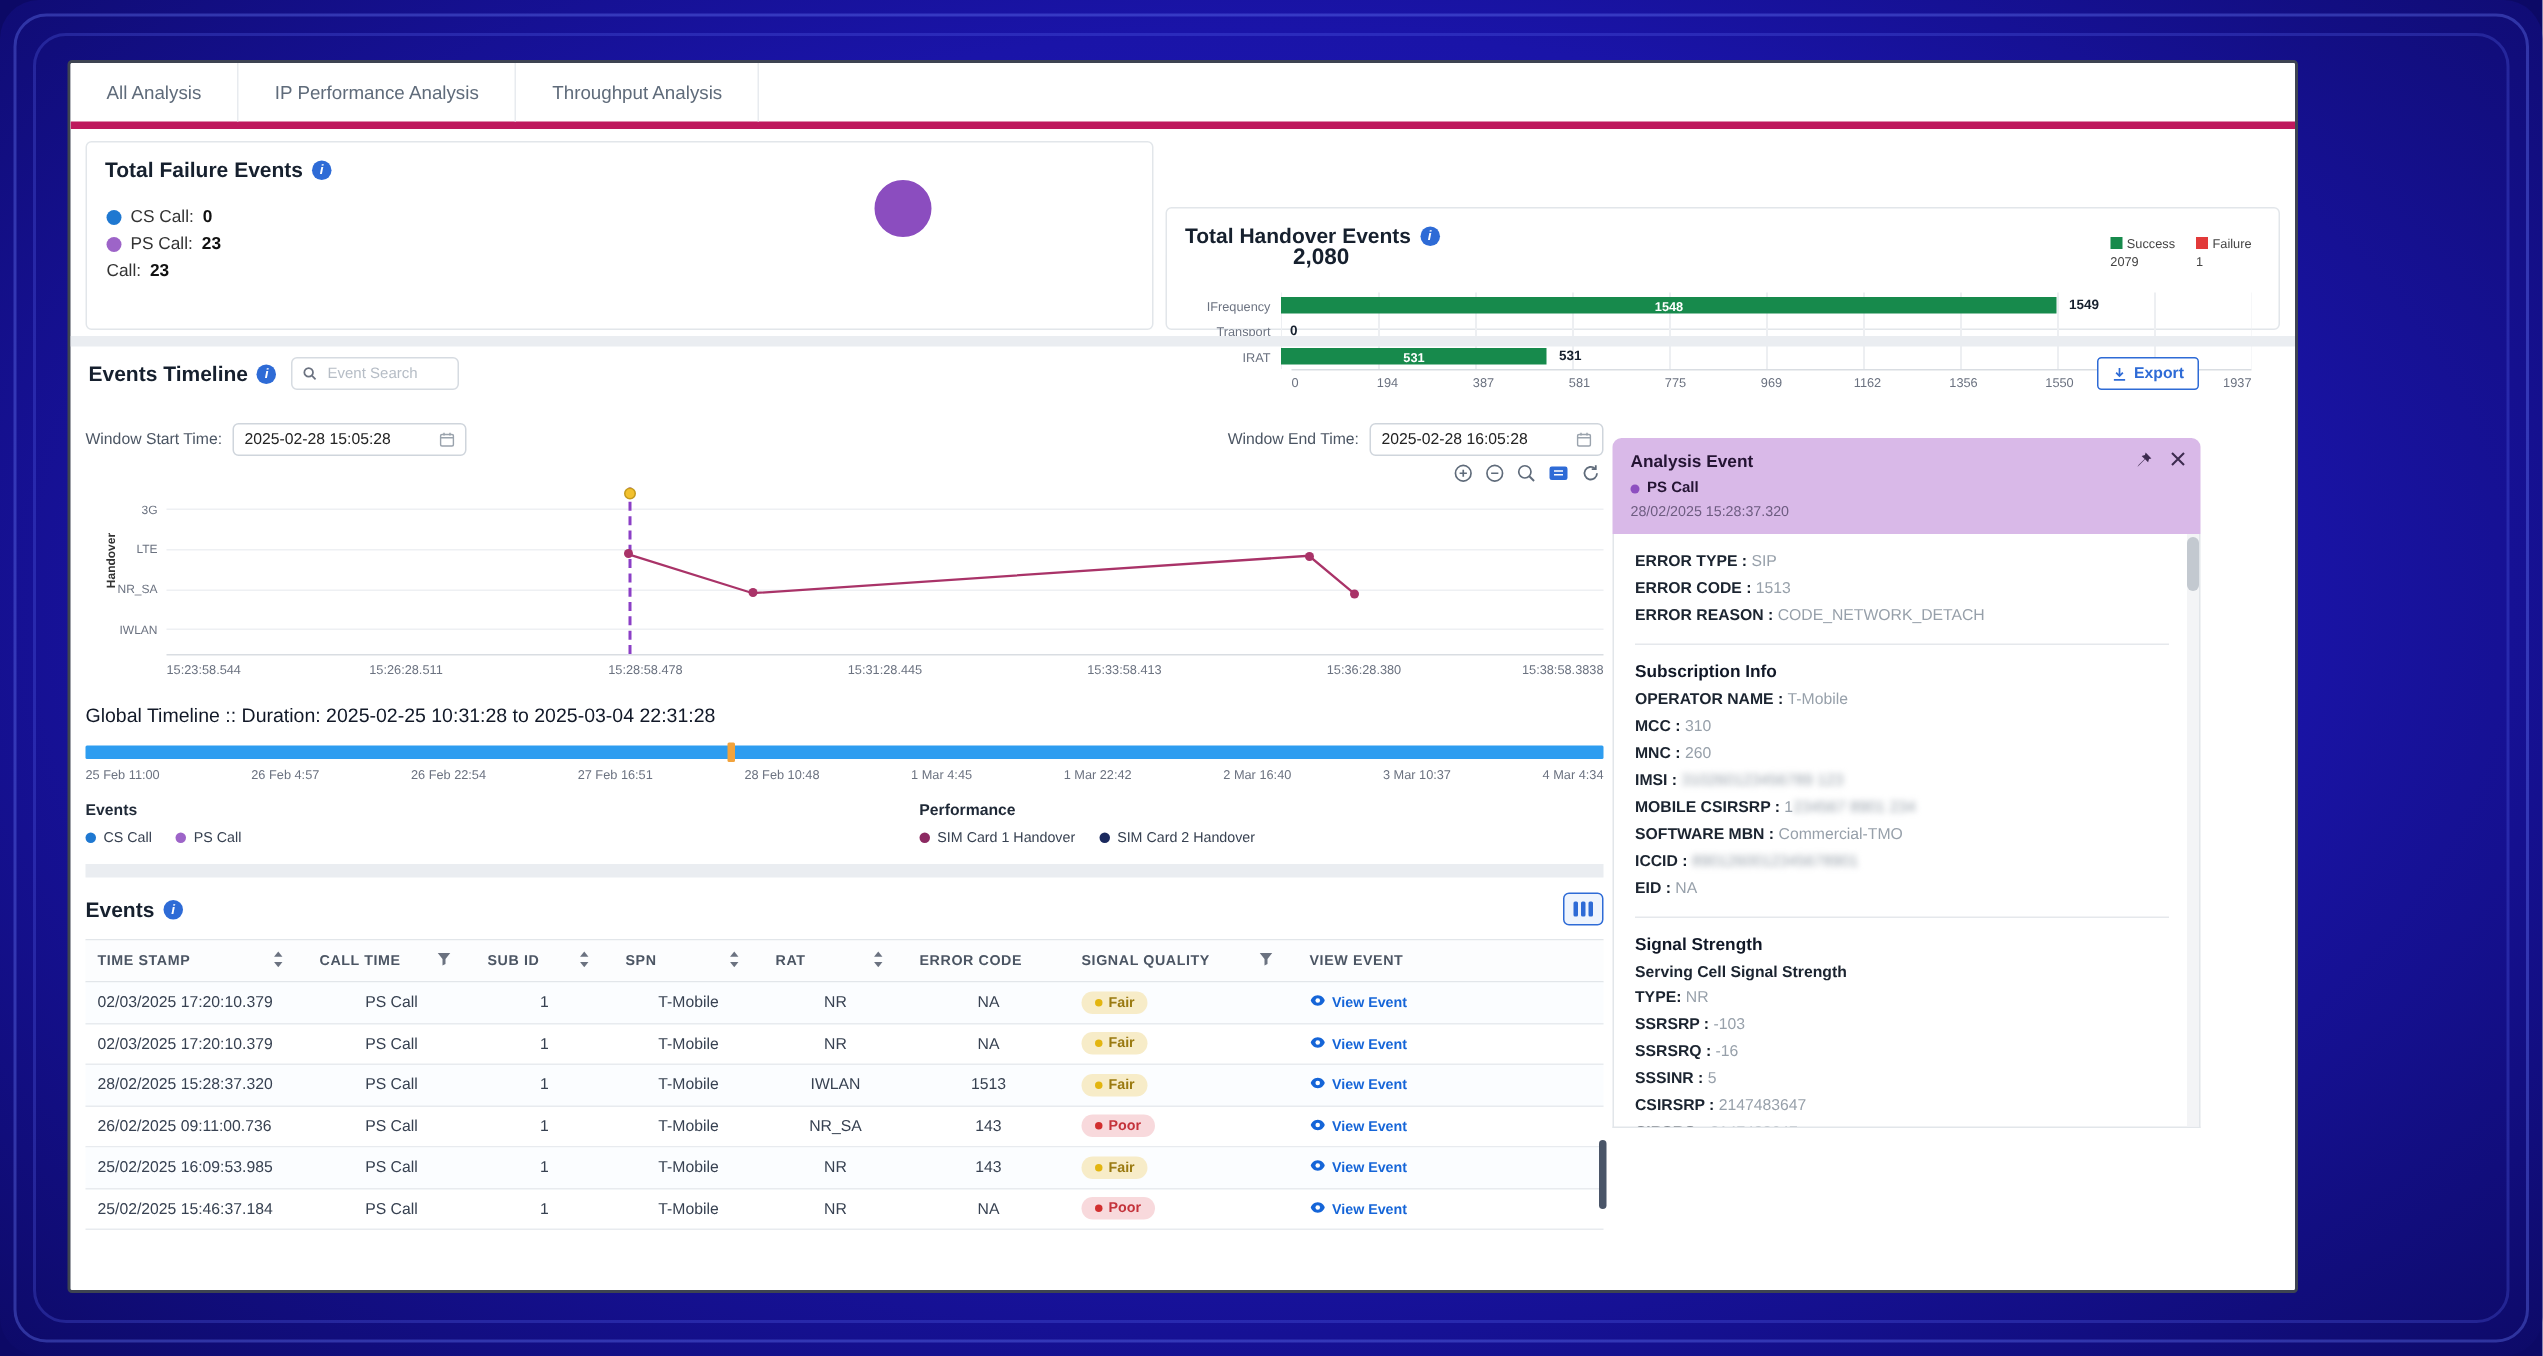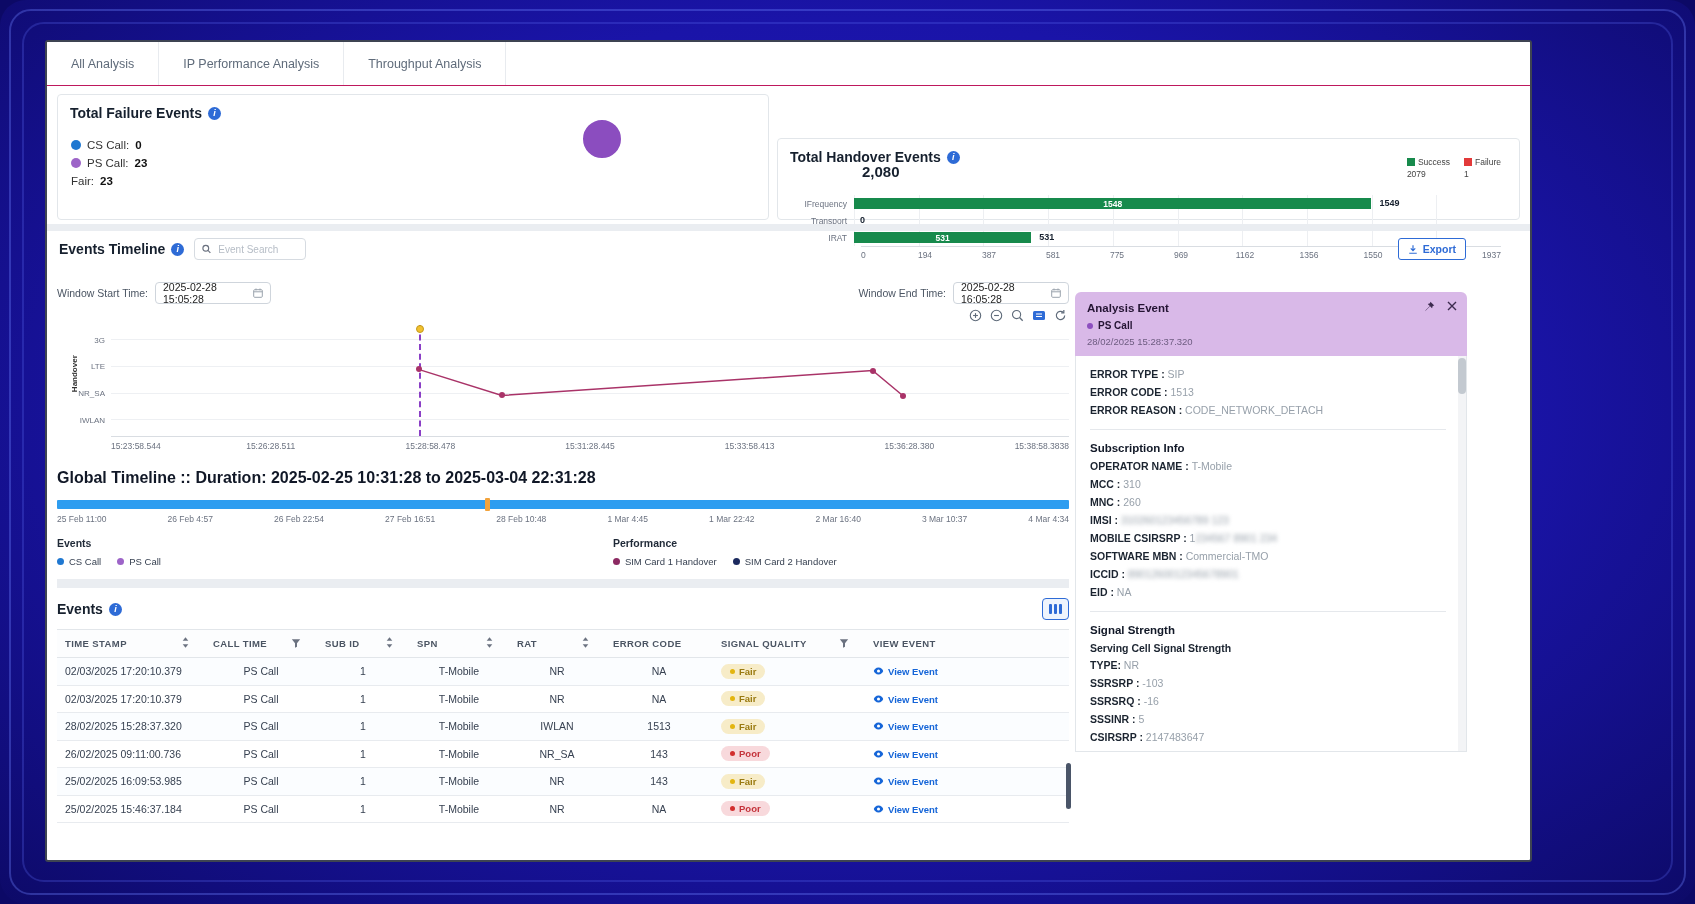--- a/index.html
+++ b/index.html
@@ -6,21 +6,21 @@
   html,body { width:1695px; height:904px; overflow:hidden; font-family:"Liberation Sans",sans-serif; }
   body { background:#0c0966; position:relative; }
   .backdrop { position:absolute; inset:0; background:radial-gradient(ellipse at 50% 45%, #221bc2 0%, #1a14a8 55%, #0d0a68 100%); border-radius:26px; }
   .glow { position:absolute; border:2px solid rgba(110,130,255,.35); border-radius:22px; pointer-events:none; }
   .g1 { inset:9px; }
   .g2 { inset:22px; border-color:rgba(90,105,240,.28); }
 
   .window { position:absolute; left:45px; top:40px; width:1487px; height:822px; background:#fff; border:2px solid #3e4452; border-radius:3px; overflow:hidden; }
 
   
-  .tabbar { height:44px; border-bottom:1px solid #be185d; display:flex; background:#fff; }
+  .tabbar { height:44px; border-bottom:5px solid #be185d; display:flex; background:#fff; }
   .tab { padding:0 24px; display:flex; align-items:center; font-size:12.5px; color:#5f6b7a; border-right:1px solid #e8ebef; cursor:pointer; white-space:nowrap; }
   .tab.active { color:#1c2f63; font-weight:bold; box-shadow:inset 0 -3px 0 #2e6bd6; }
 
   
   .info-icon { width:13px; height:13px; min-width:13px; border-radius:50%; background:#2e6bd6; color:#fff; font-size:9px; font-weight:bold; font-style:italic; display:inline-flex; align-items:center; justify-content:center; line-height:1; }
 
   
   .cards-row { position:absolute; top:52px; left:10px; right:10px; height:126px; display:flex; gap:8px; }
   .card { background:#fff; border:1px solid #e2e6ea; border-radius:4px; position:relative; }
   .card-title-row { padding:10px 12px 0; display:flex; gap:6px; align-items:center; }
@@ -58,21 +58,21 @@
   .searchbox { margin-left:10px; width:112px; height:22px; border:1px solid #d6dbe1; border-radius:4px; display:flex; align-items:center; gap:7px; padding:0 7px; }
   .searchbox input { border:none; outline:none; width:80px; font-size:10px; color:#333; }
   .searchbox input::placeholder { color:#b6bdc6; }
   .export-btn { margin-left:auto; margin-right:52px; height:22px; padding:0 9px; border:1px solid #2e6bd6; border-radius:3px; color:#2e6bd6; font-size:10.5px; font-weight:bold; display:flex; align-items:center; gap:5px; background:#fff; cursor:pointer; }
 
   .main-row { position:absolute; top:226px; left:10px; right:10px; bottom:0; }
   .left-col { position:absolute; left:0; top:0; width:1012px; }
 
   .dt-row { display:flex; align-items:center; margin-top:14px; }
   .dt-label { font-size:10.5px; color:#4b5563; margin-right:7px; }
-  .dt-field { width:116px; height:22px; border:1px solid #cfd5dc; border-radius:4px; display:flex; align-items:center; padding:0 7px; font-size:10.5px; color:#222; gap:5px; }
+  .dt-field { width:156px; height:22px; border:1px solid #cfd5dc; border-radius:4px; display:flex; align-items:center; padding:0 7px; font-size:10.5px; color:#222; gap:5px; }
   .dt-field .val { flex:1; }
   .dt-right { margin-left:auto; display:flex; align-items:center; }
 
   .chart-toolbar { display:flex; justify-content:flex-end; gap:8px; margin:4px 2px 0 0; height:15px; align-items:center; }
   .chart-toolbar svg { display:block; cursor:pointer; }
 
   .line-chart { position:relative; height:112px; margin-top:2px; display:flex; }
   .ylab-col { width:16px; position:relative; }
   .ylab { position:absolute; left:-1px; top:50%; transform:rotate(-90deg) translateX(32%); transform-origin:center; font-size:8px; font-weight:bold; color:#333; white-space:nowrap; }
   .ycats { width:38px; position:relative; }
@@ -81,21 +81,21 @@
   .ygrid { position:absolute; left:0; right:0; height:1px; background:#eef0f3; }
   .plot svg { position:absolute; inset:0; width:100%; height:100%; }
   .cursor-line { position:absolute; top:0; bottom:0; width:0; border-left:2px dashed #8b3fc6; }
   .cursor-dot { position:absolute; width:8px; height:8px; border-radius:50%; background:#f2c12e; border:1.5px solid #c49a1e; transform:translate(-50%,0); top:0; }
   .pt { position:absolute; width:6px; height:6px; border-radius:50%; transform:translate(-50%,-50%); }
   .xlabs { position:relative; margin-left:54px; height:12px; margin-top:4px; }
   .xlabs span { position:absolute; font-size:8.5px; color:#6b7280; transform:translateX(-50%); white-space:nowrap; }
   .xlabs span:first-child { transform:none; }
   .xlabs span:last-child { transform:translateX(-100%); }
 
-  .global-title { margin-top:16px; font-size:16px; font-weight:bold; color:#111827; }
+  .global-title { margin-top:16px; font-size:13px; font-weight:normal; color:#111827; }
   .gbar { margin-top:13px; height:9px; background:#2e9df0; position:relative; border-radius:1px; }
   .gmarker { position:absolute; top:-2px; width:5px; height:13px; background:#f2a33c; border-radius:1px; cursor:ew-resize; }
   .gticks { display:flex; justify-content:space-between; margin-top:5px; font-size:8.5px; color:#6b7280; }
 
   .legends-row { display:flex; margin-top:13px; }
   .lg-group .lg-head { font-size:10.5px; font-weight:bold; color:#1f2937; margin-bottom:7px; }
   .lg-items { display:flex; gap:16px; }
   .lg-item { display:flex; align-items:center; gap:5px; font-size:9.5px; color:#374151; }
   .lg-dot { width:7px; height:7px; border-radius:50%; }
   .lg-perf { margin-left:452px; }
@@ -169,21 +169,21 @@
               <span class="fl-dot" style="background: rgb(31, 120, 209);"></span>
               <span>CS Call: </span>
               <span class="fl-val">0</span>
             </div>
             <div class="fl-row">
               <span class="fl-dot" style="background: rgb(157, 100, 200);"></span>
               <span>PS Call: </span>
               <span class="fl-val">23</span>
             </div>
             <div class="fl-row">
-              <span>Fair: </span>
+              <span>Call: </span>
               <span class="fl-val">23</span>
             </div>
           </div>
         <div class="donut" id="donut" style="border: 19px solid rgb(139, 77, 191);"></div>
       </section>
 
       <section class="card handover-card">
         <div class="card-title-row">
           <span class="card-title">Total Handover Events</span>
           <span class="info-icon">i</span>

